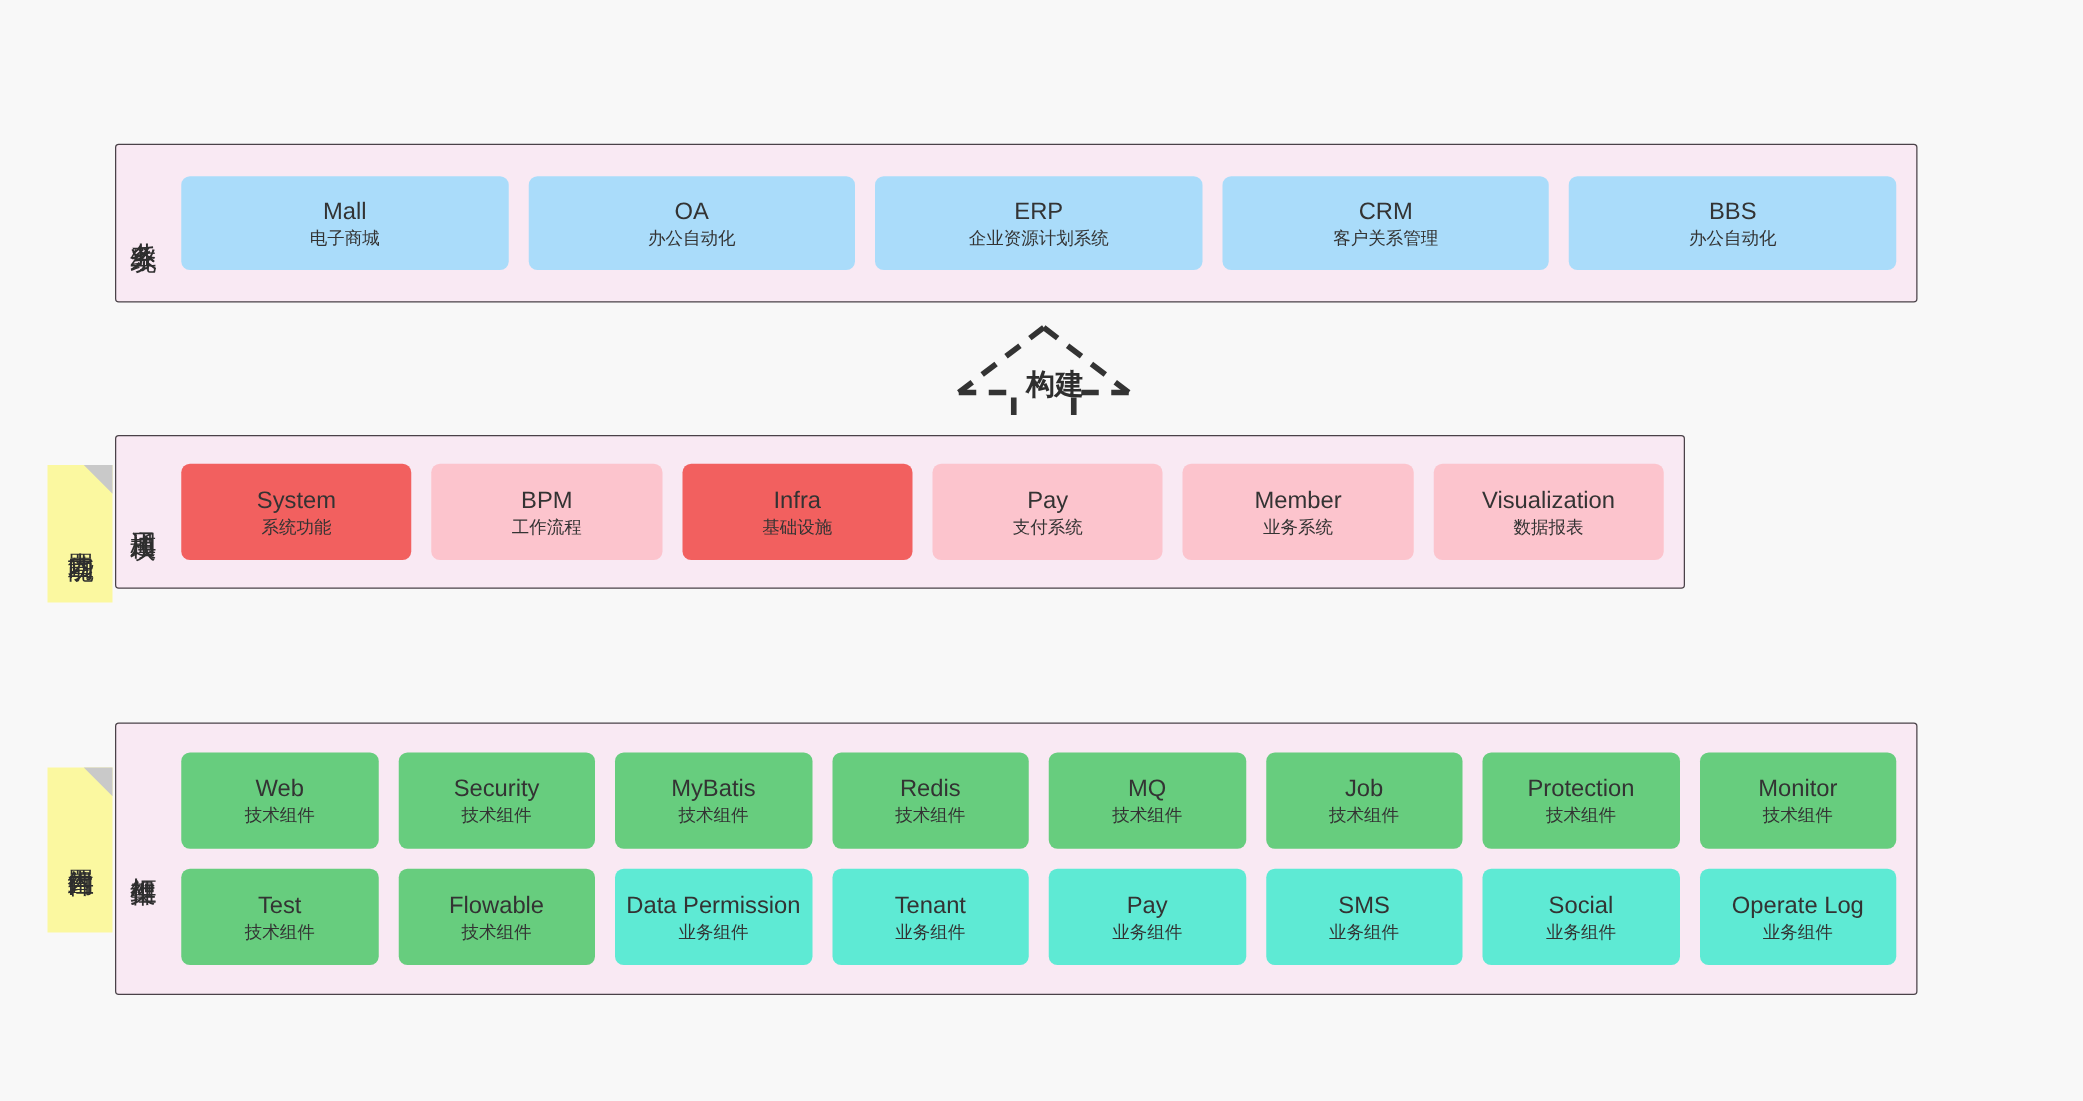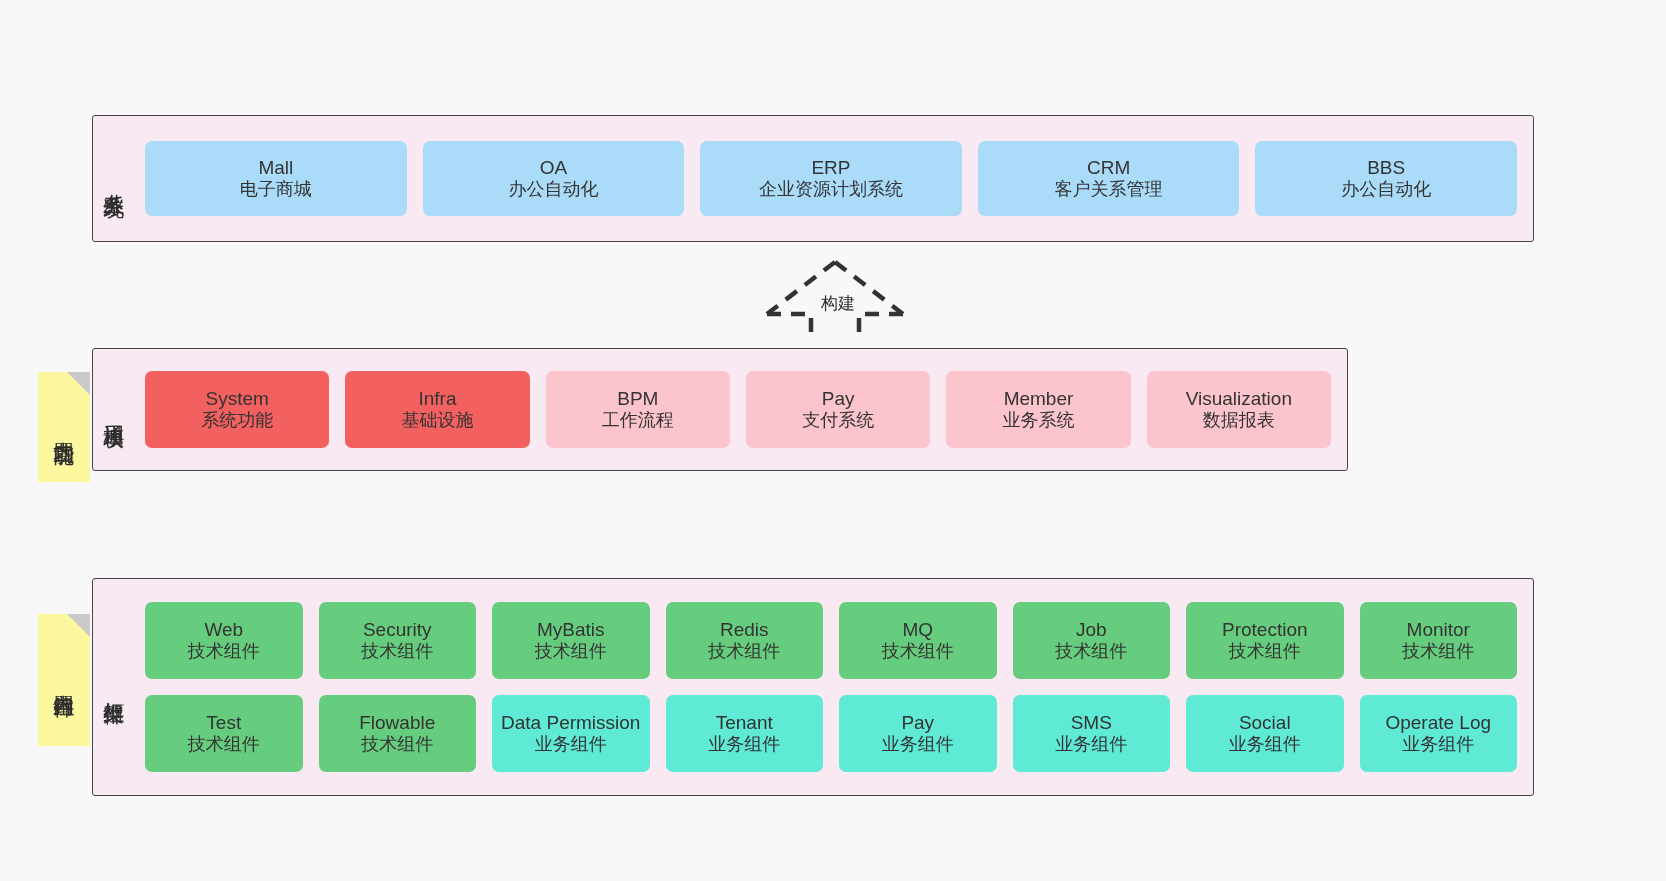--- a/index.html
+++ b/index.html
@@ -57,21 +57,21 @@
     display:flex;
     flex-direction:column;
     align-items:center;
     justify-content:center;
     text-align:center;
     line-height:1.22;
     box-sizing:border-box;
     padding:4px 6px;
   }
   .cell .t1{font-size:19px;}
-  .cell .t2{font-size:18px;}
+  .cell .t2{font-size:14px;}
 
   
   .c-blue{background:#aadcfa;}
   .c-red{background:#f2605f;}
   .c-pink{background:#fcc4cd;}
   .c-green{background:#67cd7e;}
   .c-greenlite{background:#5eead4;}
 
   
   #layer-business{left:92px;top:115px;width:1442px;height:127px;}
@@ -108,25 +108,26 @@
     border-left:23px solid transparent;
   }
   #note-common{left:38px;top:372px;width:52px;height:110px;}
   #note-framework{left:38px;top:614px;width:52px;height:132px;}
 
   
   .arrow{position:absolute;}
   .arrow svg{display:block;overflow:visible;}
   .arrow-label{
     position:absolute;
-    font-size:17px;
+    font-size:23px;
     color:#2e2e2e;
     white-space:nowrap;
     background:transparent;
     user-select:none;
+    font-weight:bold;
   }
   #arrow-build{left:755px;top:258px;width:160px;height:84px;}
   #arrow-build .arrow-label{left:66px;top:34px;}
   #arrow-impl{left:770px;top:488px;width:160px;height:84px;}
   #arrow-impl .arrow-label{left:66px;top:34px;}
 </style>
 </head>
 <body>
 
 <div id="stage">
@@ -174,29 +175,29 @@
     <span class="fold"></span>
   </div>
   <div class="layer" id="layer-common">
     <div class="layer-title">通用模块</div>
     <div class="layer-body">
       <div class="row">
         <div class="cell c-red">
           <span class="t1">System</span>
           <span class="t2">系统功能</span>
         </div>
+        <div class="cell c-pink">
+          <span class="t1">BPM</span>
+          <span class="t2">工作流程</span>
+        </div>
         <div class="cell c-red">
           <span class="t1">Infra</span>
           <span class="t2">基础设施</span>
         </div>
         <div class="cell c-pink">
-          <span class="t1">BPM</span>
-          <span class="t2">工作流程</span>
-        </div>
-        <div class="cell c-pink">
           <span class="t1">Pay</span>
           <span class="t2">支付系统</span>
         </div>
         <div class="cell c-pink">
           <span class="t1">Member</span>
           <span class="t2">业务系统</span>
         </div>
         <div class="cell c-pink">
           <span class="t1">Visualization</span>
           <span class="t2">数据报表</span>

